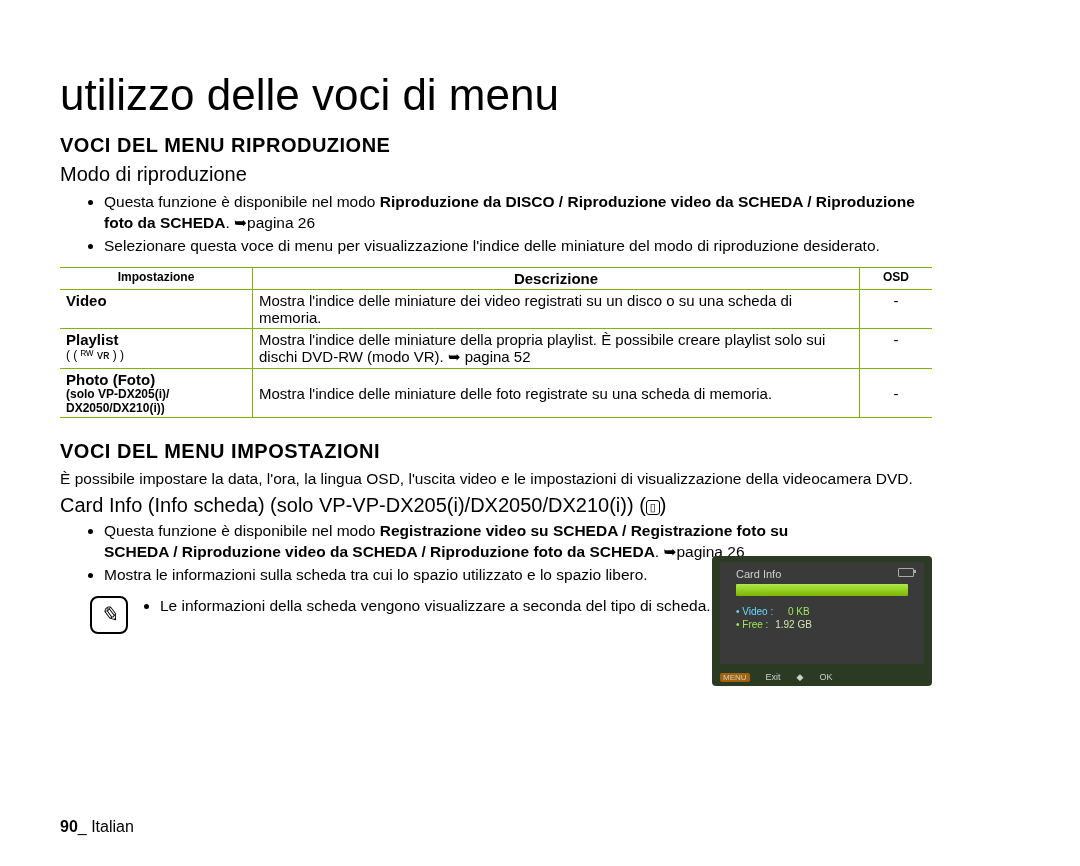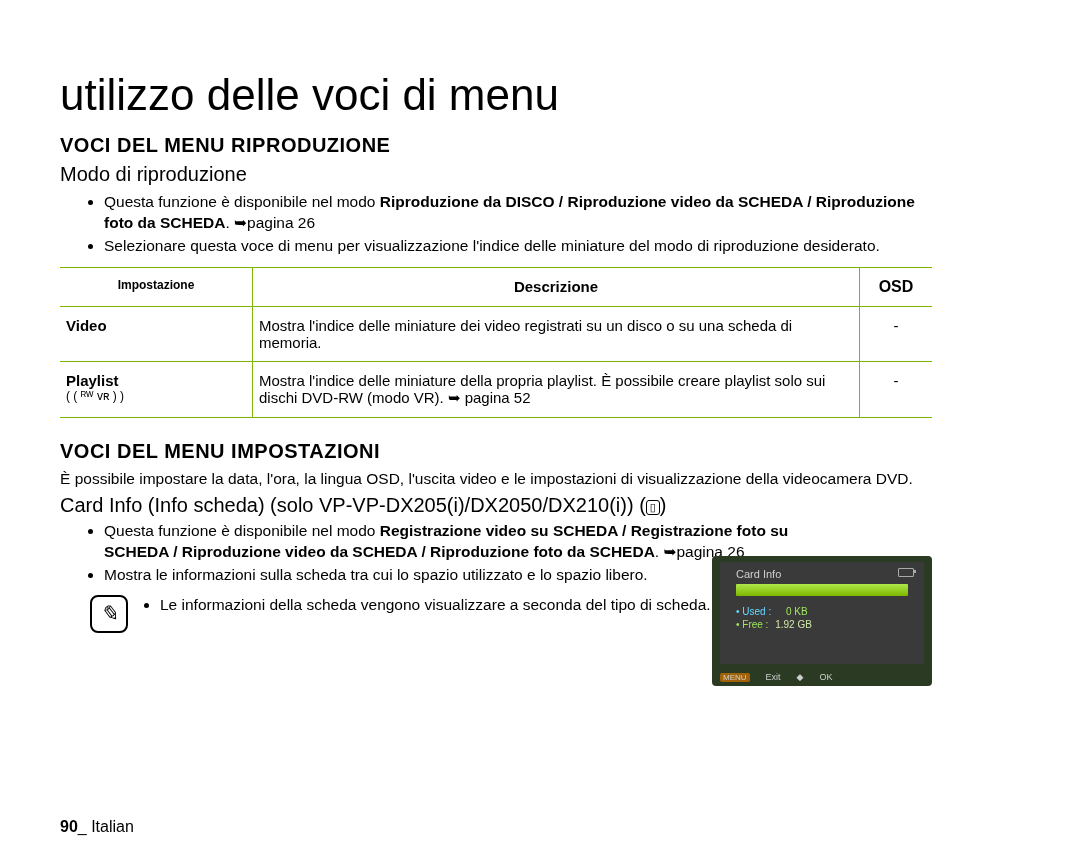--- a/index.html
+++ b/index.html
@@ -4,21 +4,21 @@
 <style>
   html,body{margin:0;padding:0;background:#fff;color:#000;font-family:Arial,Helvetica,sans-serif}
   .page{width:992px;height:866px;box-sizing:border-box;padding:70px 60px 30px 60px;position:relative}
   h1.title{font-size:44px;font-weight:400;margin:0 0 14px 0;letter-spacing:0}
   h2.section{font-size:20px;font-weight:700;margin:0 0 6px 0;letter-spacing:.5px}
   h3.sub{font-size:20px;font-weight:400;margin:0 0 6px 0}
   ul.bullets{margin:0 0 10px 0;padding-left:32px}
   ul.bullets>li{font-size:15.5px;line-height:1.35;margin:0 0 2px 12px}
   ul.bullets>li b{font-weight:700}
   table.grid{width:100%;border-collapse:collapse;font-size:15px;margin:2px 0 22px 0}
-  table.grid th,table.grid td{border-top:1px solid #7db600;border-bottom:1px solid #7db600;padding:10px 6px;vertical-align:top}
+  table.grid th,table.grid td{border-top:1px solid #7db600;border-bottom:1px solid #7db600;padding:2px 6px;vertical-align:top}
   table.grid th{font-weight:700;text-align:center;font-size:15px}
   table.grid td.c1{width:180px;font-weight:700;text-align:left;border-right:1px solid #7db600}
   table.grid td.c2{border-right:1px solid #7db600}
   table.grid td.c3{width:60px;text-align:center;border-right:none}
   table.grid th:first-child{border-right:1px solid #7db600}
   table.grid th:nth-child(2){border-right:1px solid #7db600}
   .small{font-size:12px;font-weight:700;line-height:1.15}
   .disc-icons{font-size:12px;font-weight:400}
   .para{font-size:15.5px;line-height:1.35;margin:0 0 4px 0}
   .subtitle2{font-size:20px;font-weight:400;margin:4px 0 4px 0}
@@ -59,34 +59,43 @@
       <span>Questa funzione è disponibile nel modo </span><b>Riproduzione da DISCO / Riproduzione video da SCHEDA / Riproduzione foto da SCHEDA</b><span>. ➥pagina 26</span>
     </li>
     <li>Selezionare questa voce di menu per visualizzazione l'indice delle miniature del modo di riproduzione desiderato.</li>
   </ul>
 
   <table class="grid">
     <tbody>
         <tr>
       <th style="width:180px;font-size:12px">Impostazione</th>
       <th>Descrizione</th>
-      <th style="width:60px;font-size:16px">OSD</th>
+      <th style="width:60px;font-size:12px">OSD</th>
     </tr>
     <tr>
       <td class="c1">Video</td>
       <td class="c2">Mostra l'indice delle miniature dei video registrati su un disco o su una scheda di memoria.</td>
       <td class="c3">-</td>
     </tr>
     <tr>
       <td class="c1">
         <div>Playlist</div>
         <div class="disc-icons">(  ( ᴿᵂ  ᴠʀ ) )</div>
       </td>
       <td class="c2">Mostra l'indice delle miniature della propria playlist. È possibile creare playlist solo sui dischi DVD-RW (modo VR). ➥ pagina 52</td>
       <td class="c3">-</td>
+    </tr>
+    <tr>
+      <td class="c1">
+        <div>Photo (Foto)</div>
+        <div class="small">(solo VP-DX205(i)/</div>
+        <div class="small">DX2050/DX210(i))</div>
+      </td>
+      <td class="c2" style="vertical-align:middle">Mostra l'indice delle miniature delle foto registrate su una scheda di memoria.</td>
+      <td class="c3" style="vertical-align:middle">-</td>
     </tr>
   </tbody>
     </table>
 
   <h2 class="section">VOCI DEL MENU IMPOSTAZIONI</h2>
   <p class="para">È possibile impostare la data, l'ora, la lingua OSD, l'uscita video e le impostazioni di visualizzazione della videocamera DVD.</p>
   <div class="subtitle2">
     <span>Card Info (Info scheda) (solo VP-VP-DX205(i)/DX2050/DX210(i)) (</span><span class="sd-icon">▯</span><span>)</span>
   </div>
 
@@ -109,21 +118,21 @@
   <div class="osd">
     <div class="osd-wrap">
       <div class="osd-panel"></div>
       <div class="osd-inner">
         <div class="top-bar">
           <div class="batt"></div>
         </div>
         <div class="osd-title">Card Info</div>
         <div class="osd-bar"></div>
         <div class="osd-row">
-          <span>• Used</span> : <span class="val">0 KB</span>
+          <span>• Video</span> : <span class="val">0 KB</span>
         </div>
         <div class="osd-row free">
           <span>• Free</span> : <span class="val2">1.92 GB</span>
         </div>
       </div>
       <div class="osd-bot">
         <span class="osd-tag">MENU</span>
         <span>Exit</span>
         <span>◆</span>
         <span>OK</span>

